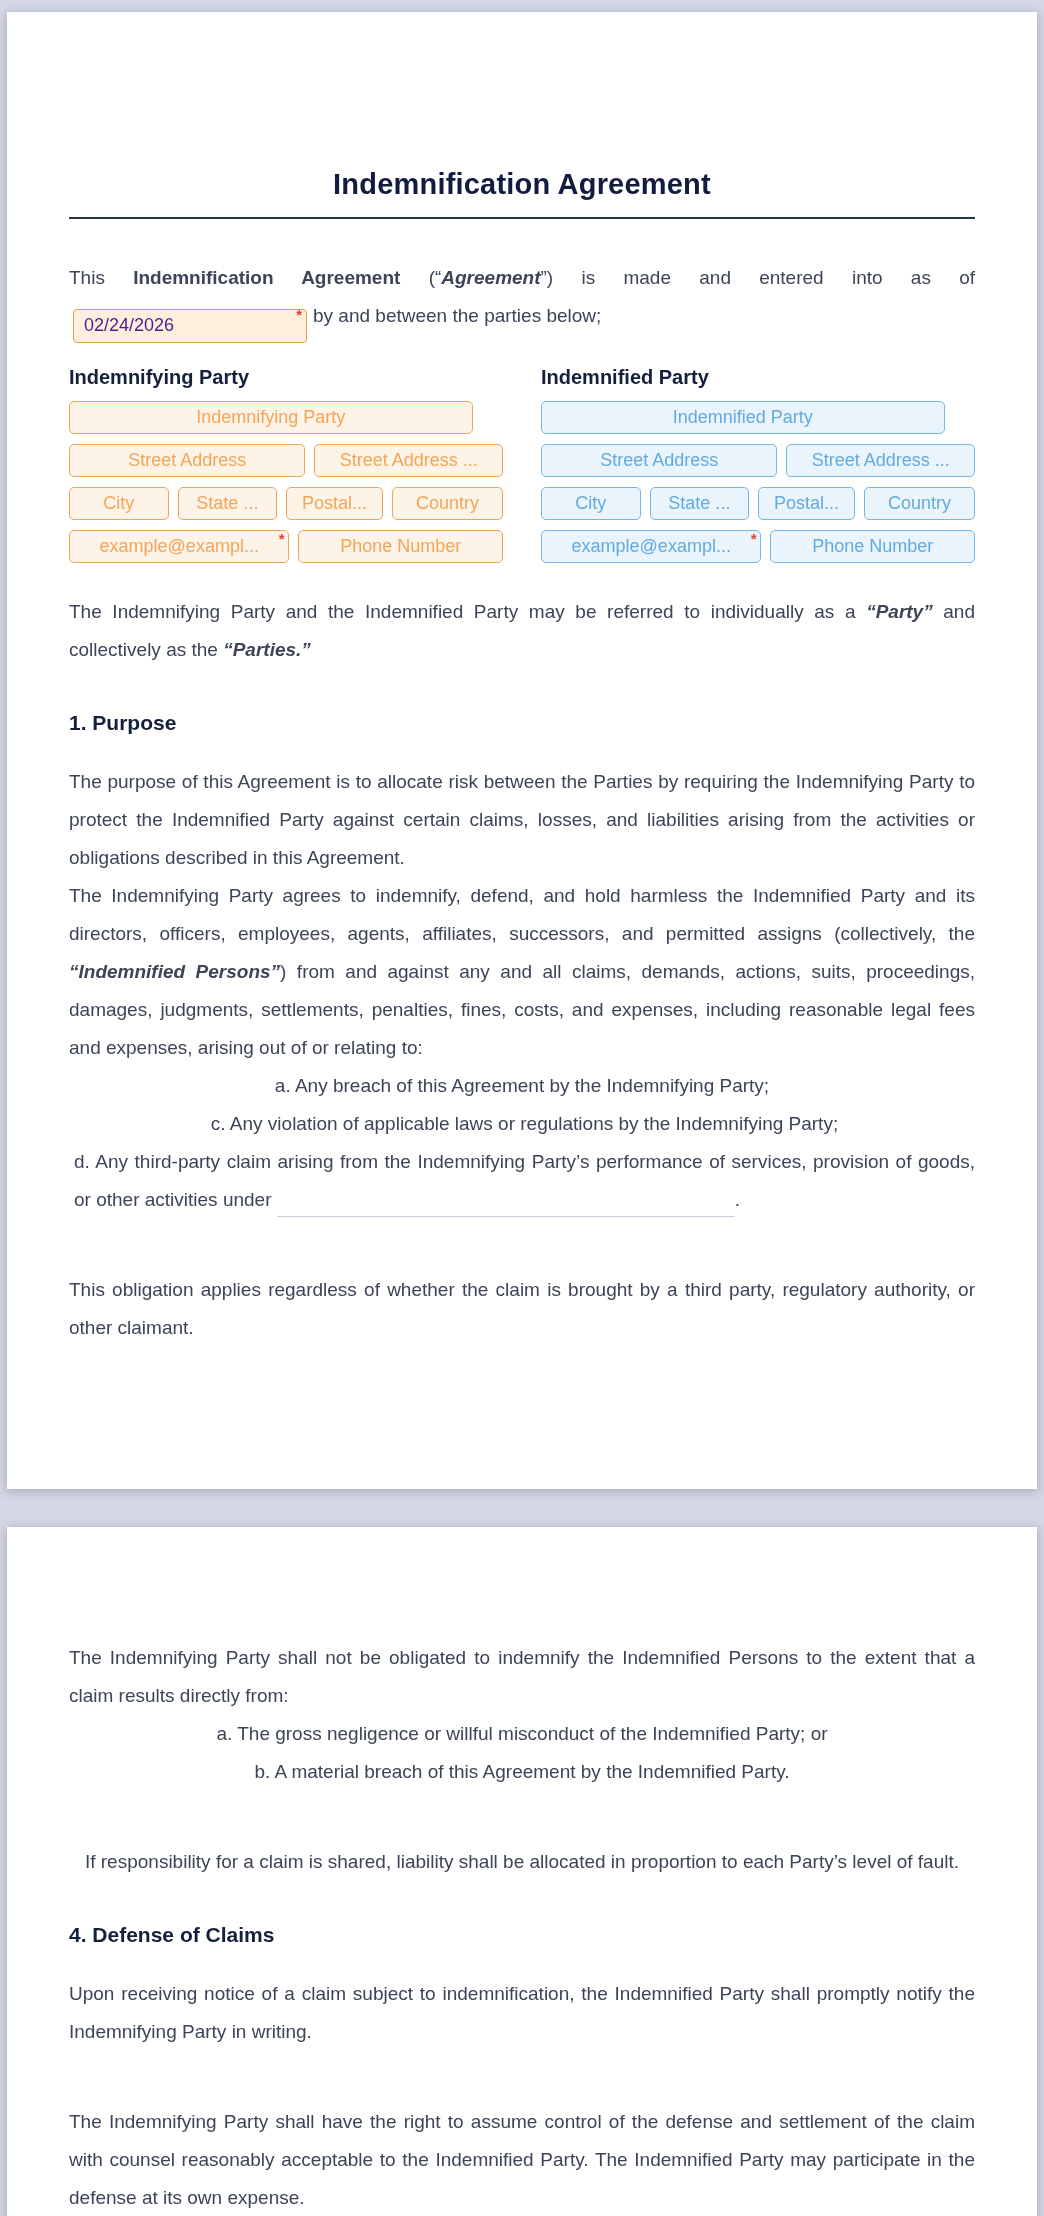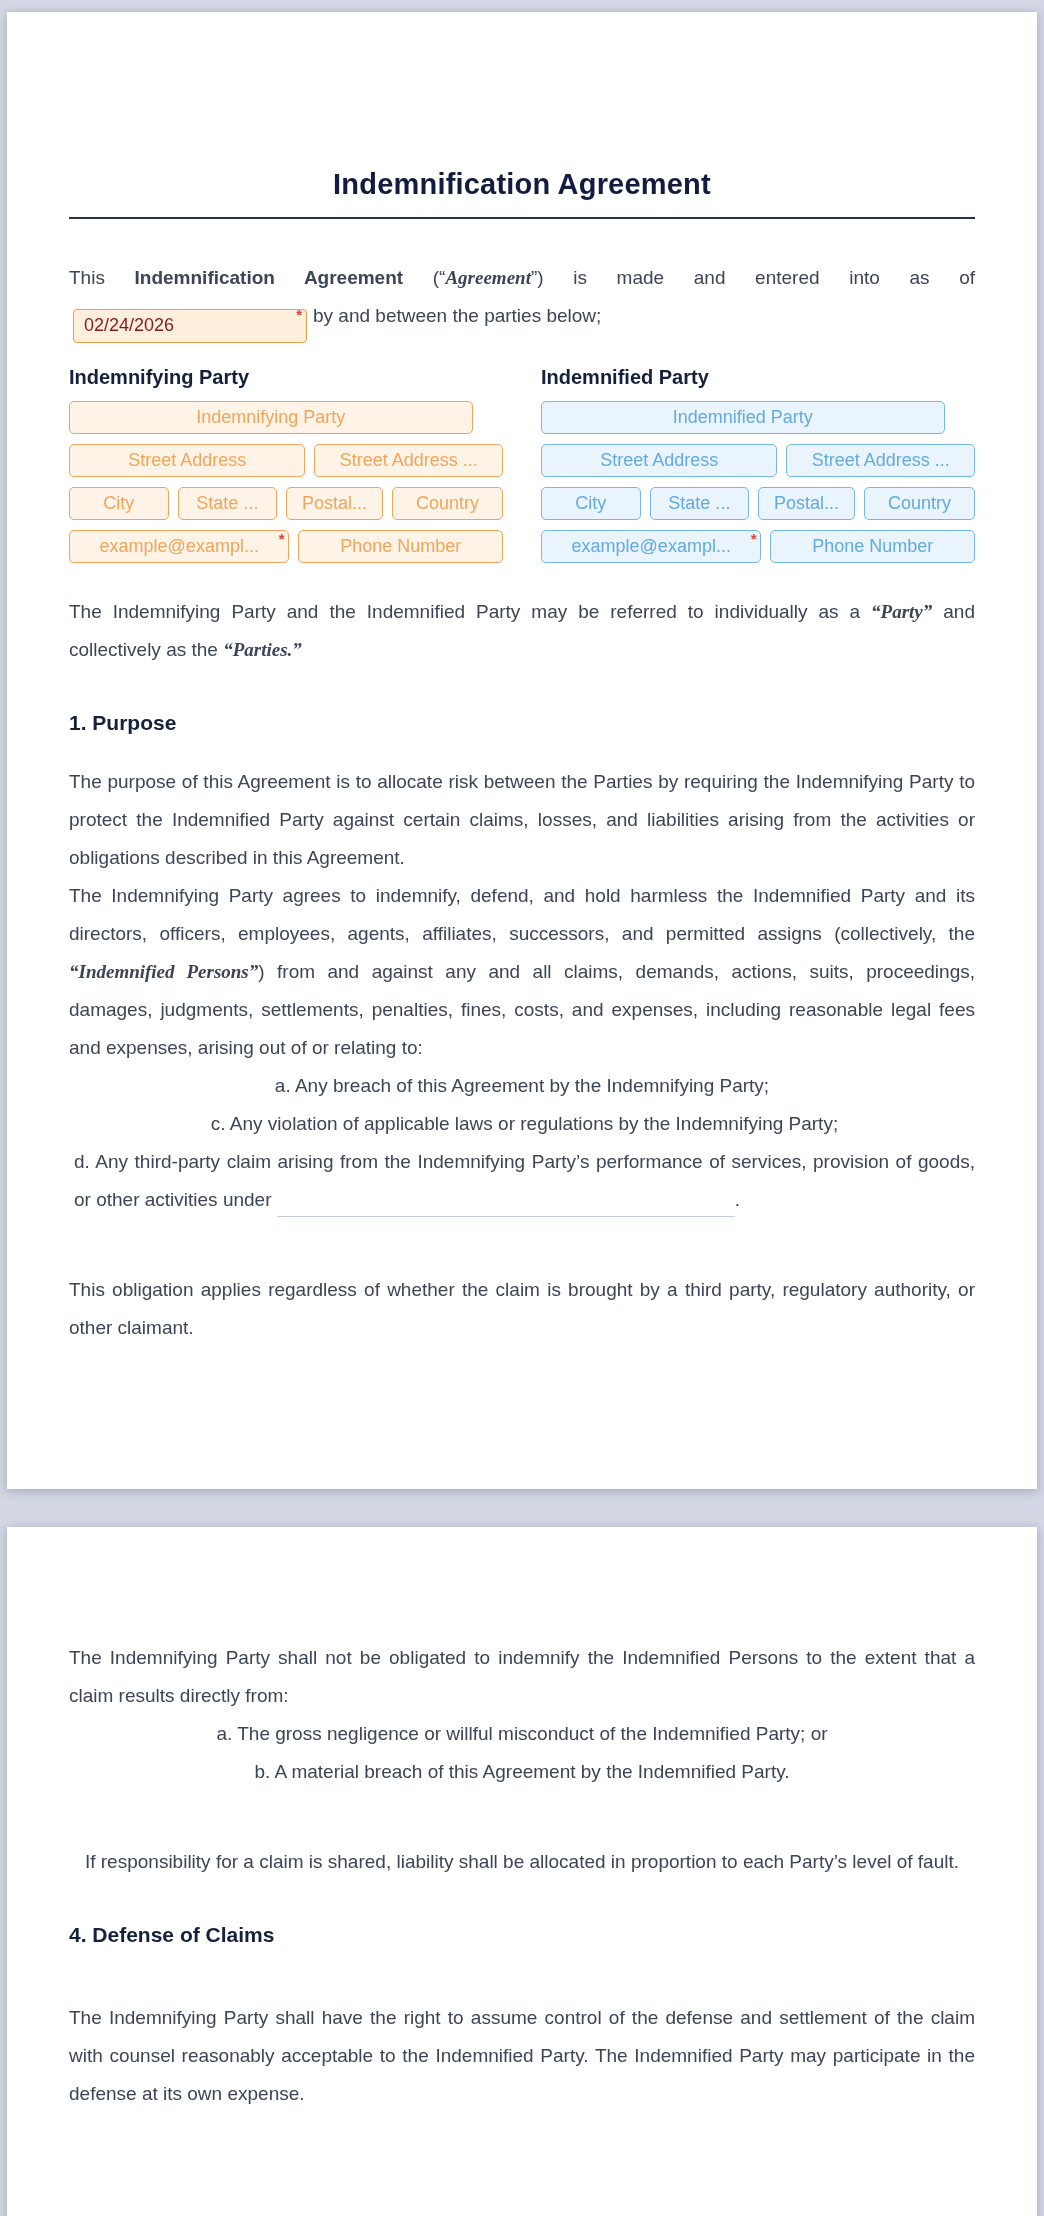--- a/index.html
+++ b/index.html
@@ -34,30 +34,30 @@
   .mt-blank { margin-top:52px; }
   .indent-sm { padding-left:5px; }
 
   h2.sec {
     font-size:21px; font-weight:700; color:#15203c;
     margin:42px 0 28px 0;
   }
   h2.sec-p2-first { margin-top:0; }
 
   b.inline-b { font-weight:700; color:#3c4456; }
-  .bi { font-weight:700; font-style:italic;font-family:Liberation Serif, serif; }
+  .bi { font-weight:700; font-style:italic; }
 
   
   .date-wrap {
     position:relative; display:inline-block; width:234px; height:34px;
     vertical-align:-9px; margin:0 6px 0 4px;
   }
   .date-input {
     width:100%; height:100%; border:1.5px solid #e99f49; border-radius:4px;
-    background:#feeedc; color:#7f1d1d; font-size:18px;
+    background:#feeedc; color:#4c1d95; font-size:18px;
     font-family:"Liberation Sans","DejaVu Sans",sans-serif;
     padding:0 18px 0 10px; outline:none;
   }
   .req {
     position:absolute; top:1px; right:5px;
     color:#dc4538; font-size:15px; font-weight:700; line-height:15px;
   }
 
   
   .parties { display:flex; gap:38px; margin-top:26px; }
@@ -164,18 +164,19 @@
 
   <div class="page page2">
     <div class="inner inner-p2">
 
       <p class="body">The Indemnifying Party shall not be obligated to indemnify the Indemnified Persons to the extent that a claim results directly from:</p>
       <p class="body noj">a. The gross negligence or willful misconduct of the Indemnified Party; or</p>
       <p class="body noj">b. A material breach of this Agreement by the Indemnified Party.</p>
       <p class="body noj mt-blank">If responsibility for a claim is shared, liability shall be allocated in proportion to each Party’s level of fault.</p>
 
       <h2 class="sec">4. Defense of Claims</h2>
+      <p class="body">Upon receiving notice of a claim subject to indemnification, the Indemnified Party shall promptly notify the Indemnifying Party in writing.</p>
       <p class="body mt-blank">The Indemnifying Party shall have the right to assume control of the defense and settlement of the claim with counsel reasonably acceptable to the Indemnified Party. The Indemnified Party may participate in the defense at its own expense.</p>
 
     </div>
   </div>
 
 </div>
 
 </body></html>

